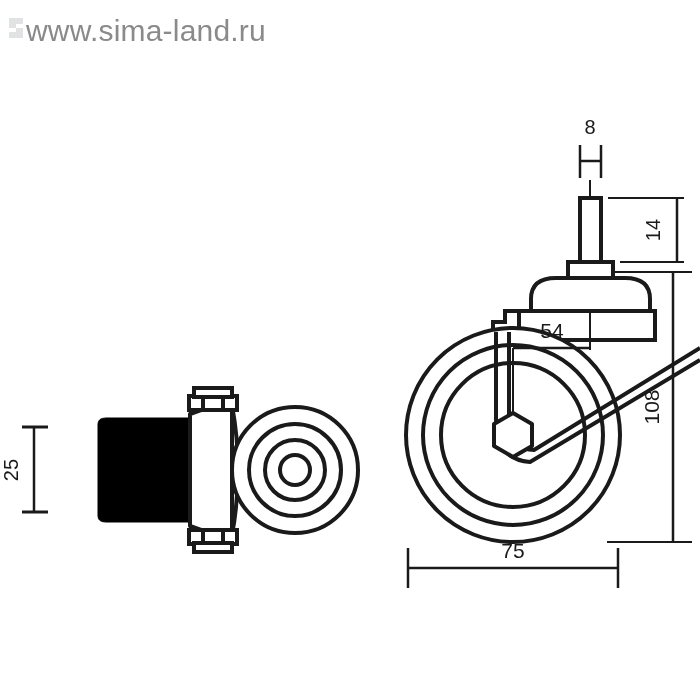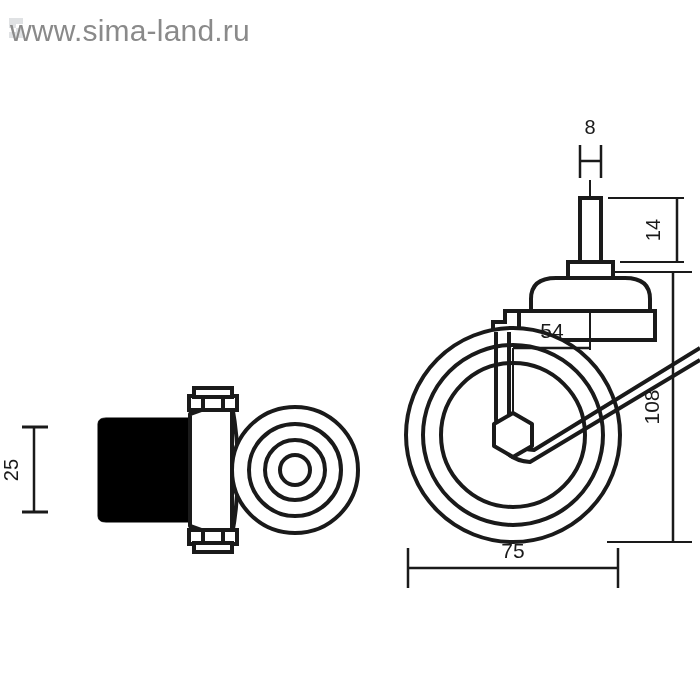--- a/index.html
+++ b/index.html
@@ -23,21 +23,21 @@
   #drawing-svg {
     position: absolute;
     left: 0;
     top: 0;
     width: 700px;
     height: 700px;
     display: block;
   }
   .wm-text {
     position: absolute;
-    left: 10px;
+    left: 26px;
     top: 14px;
     font-family: "Liberation Sans", sans-serif;
     font-size: 30px;
     letter-spacing: 0.2px;
     color: #8a8a8a;
     white-space: nowrap;
     user-select: none;
   }
   .wm-mark {
     position: absolute;

